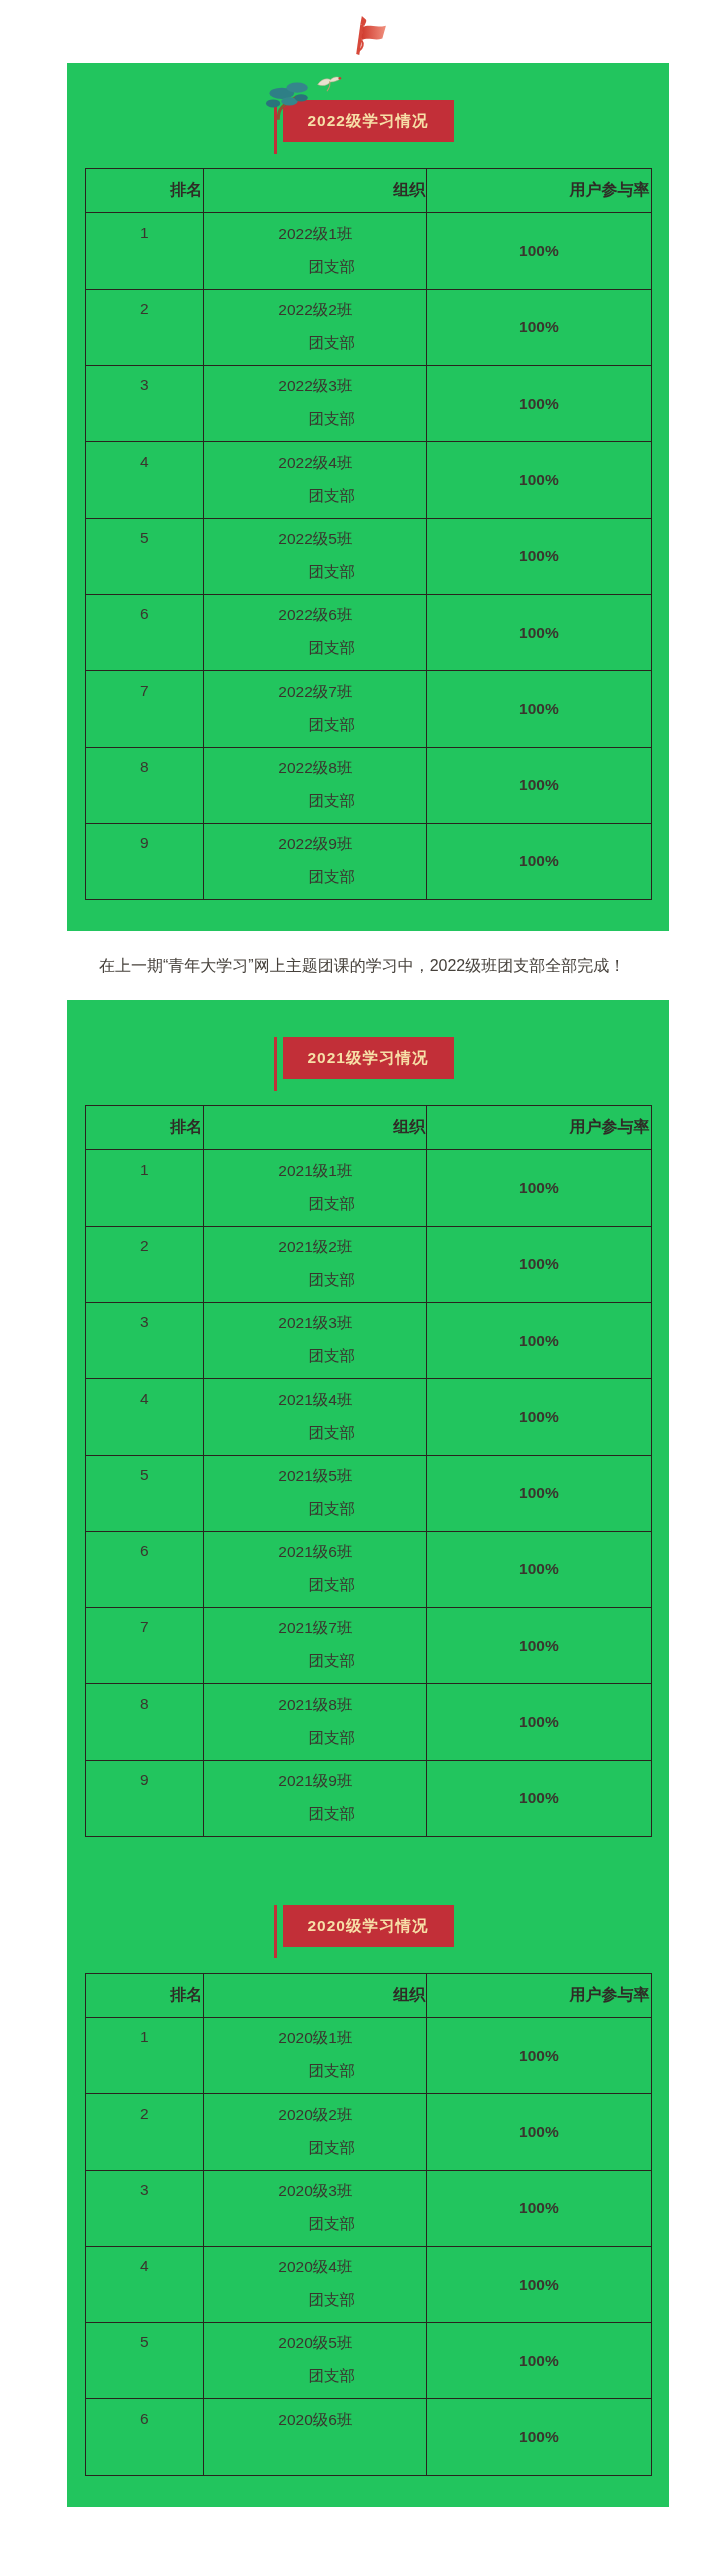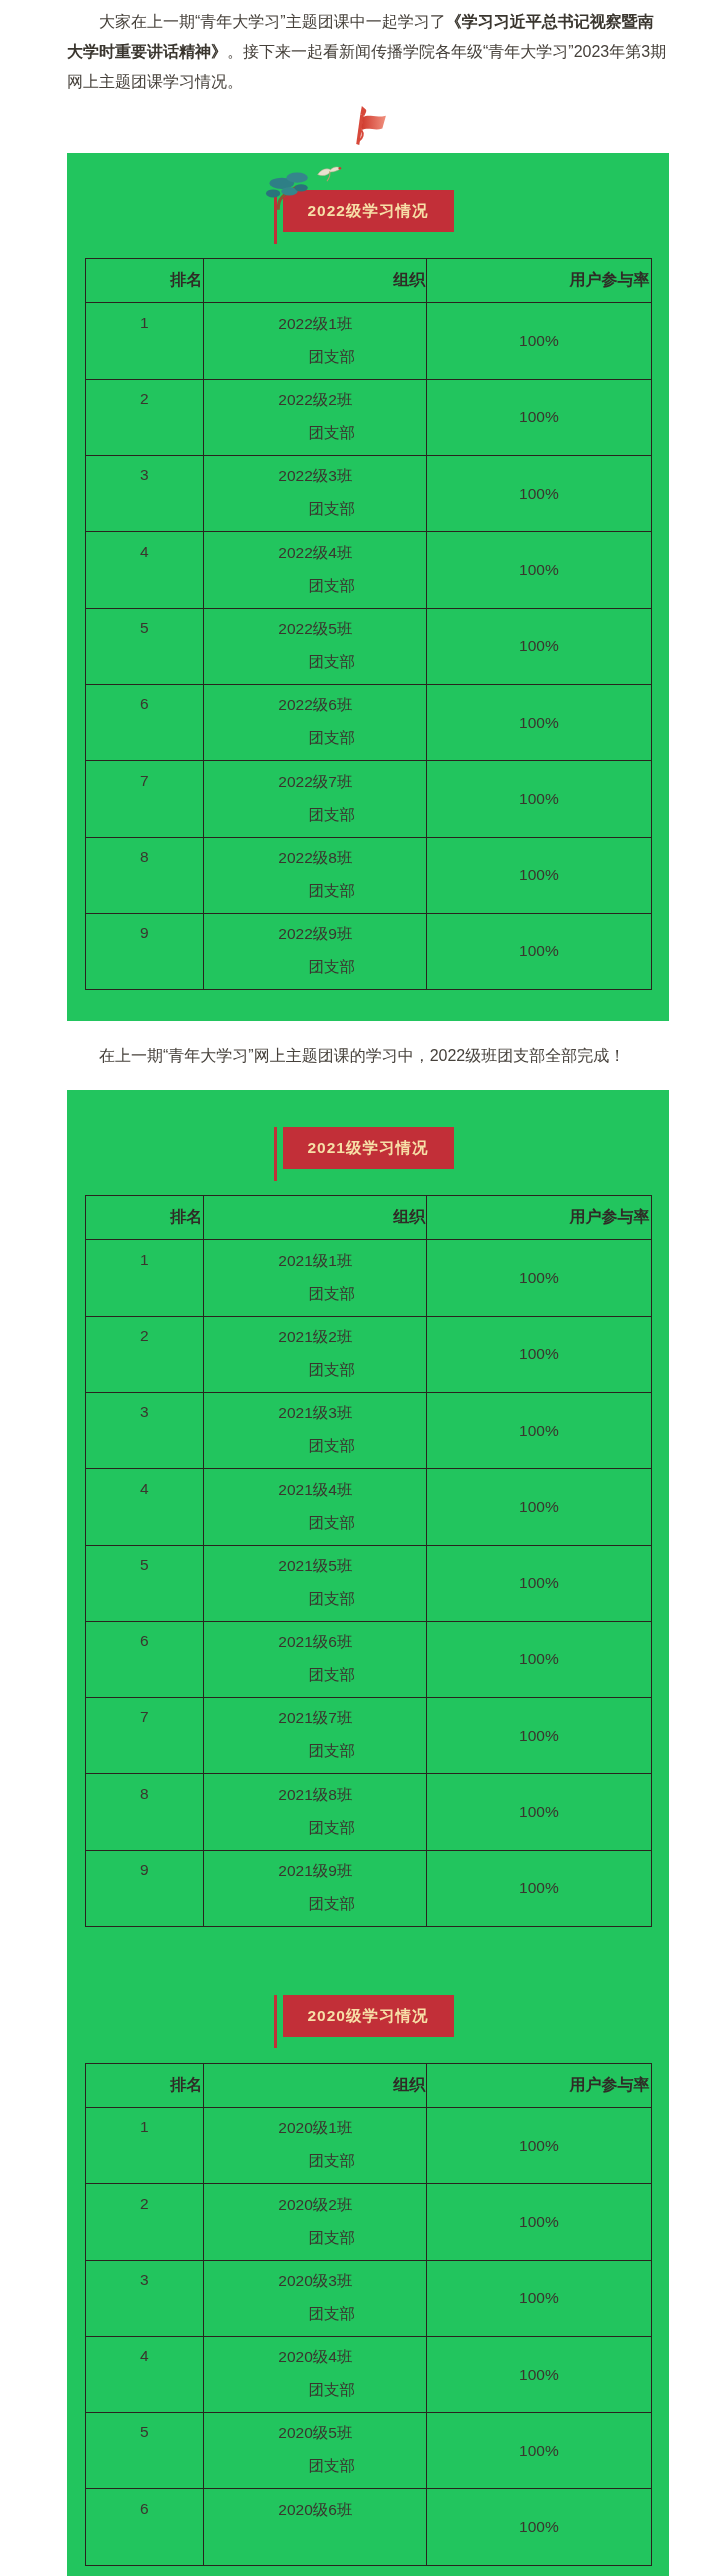--- a/index.html
+++ b/index.html
@@ -23,33 +23,32 @@
   .decor-crane { position:absolute; left:31px;  top:-27px; z-index:2; }
 
   table.rank { width:567px; margin:26px auto 0 auto; border-collapse:collapse; table-layout:fixed; }
   table.rank th, table.rank td { border:1px solid #29241e; }
   table.rank th { height:41px; font-size:16px; font-weight:bold; color:#2f2b26; text-align:right;
                   border-bottom-width:1.5px; }
   table.rank td { height:64px; font-size:15.5px; color:#3a352e; text-align:center; }
   td.c-rank { vertical-align:top; padding-top:10.3px; }
   td.c-org  { vertical-align:top; padding-top:10.3px; }
   td.c-org .org2 { margin-top:12px;padding-left:33px; }
-  td.c-rate { vertical-align:middle; }
+  td.c-rate { vertical-align:middle;font-weight:bold; }
   table.rank col.col1 { width:21%; }
   table.rank col.col2 { width:39.4%; }
   table.rank col.col3 { width:39.6%; }
 
   .summary { font-size:16px; line-height:30px; text-indent:2em; color:#46413b; margin:19.6px 0; }
 </style>
 </head>
 <body>
 
 <div class="wrap">
 
-  <p class="intro"><span>大家在上一期“青年大学习”主题团课中一起学习了</span><span class="bold">《学习习近平总书记视察暨南大学时重要讲话精神》</span><span>。接下来一起看新闻传播学院各年级“青年大学习”2023年第3期网上主题团课学习情况。</span></p>
 
   <div class="flag-box">
     <svg width="40" height="42" viewBox="0 0 78 82">
       <defs>
         <linearGradient id="flagGrad" x1="0" y1="0" x2="1" y2="0">
           <stop offset="0" stop-color="#cf392d"></stop>
           <stop offset="1" stop-color="#f0907e"></stop>
         </linearGradient>
       </defs>
       <path d="M27 2 c4 5 11 6 8 12 l-3 7 -8 -3 z" fill="#d7483a"></path>

